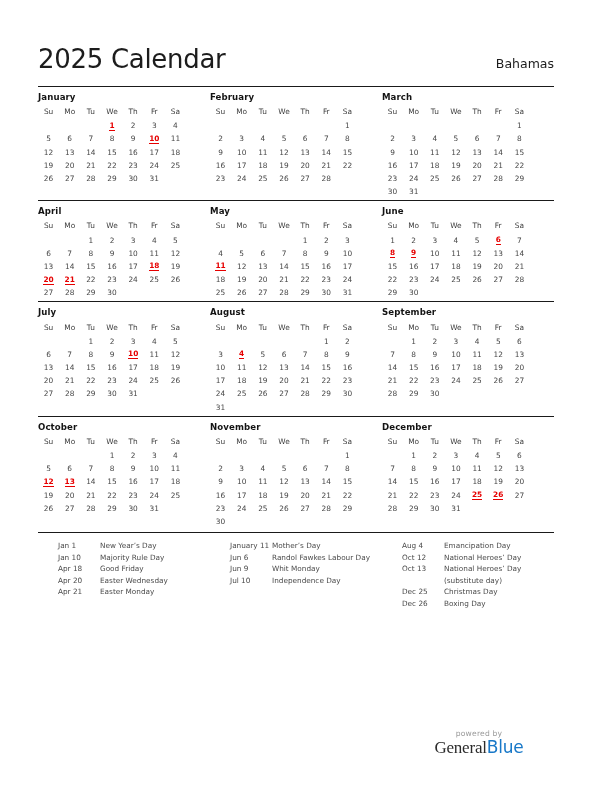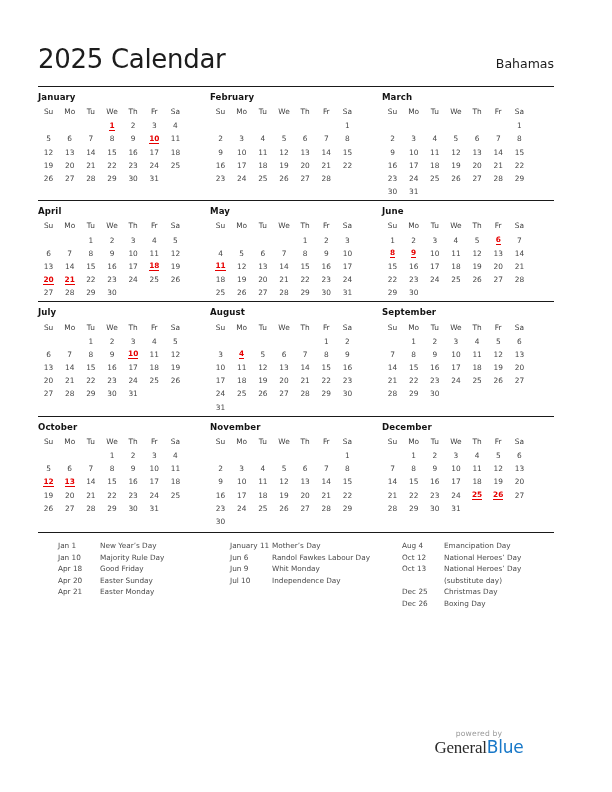--- a/index.html
+++ b/index.html
@@ -978,21 +978,21 @@
           <div class="holiday-item">
             <div class="holiday-date">Jan 10</div>
             <div class="holiday-name">Majority Rule Day</div>
           </div>
           <div class="holiday-item">
             <div class="holiday-date">Apr 18</div>
             <div class="holiday-name">Good Friday</div>
           </div>
           <div class="holiday-item">
             <div class="holiday-date">Apr 20</div>
-            <div class="holiday-name">Easter Sunday</div>
+            <div class="holiday-name">Easter Wednesday</div>
           </div>
           <div class="holiday-item">
             <div class="holiday-date">Apr 21</div>
             <div class="holiday-name">Easter Monday</div>
           </div>
         </div>
         <div class="holiday-col">
           <div class="holiday-item">
             <div class="holiday-date">January 11</div>
             <div class="holiday-name">Mother’s Day</div>

